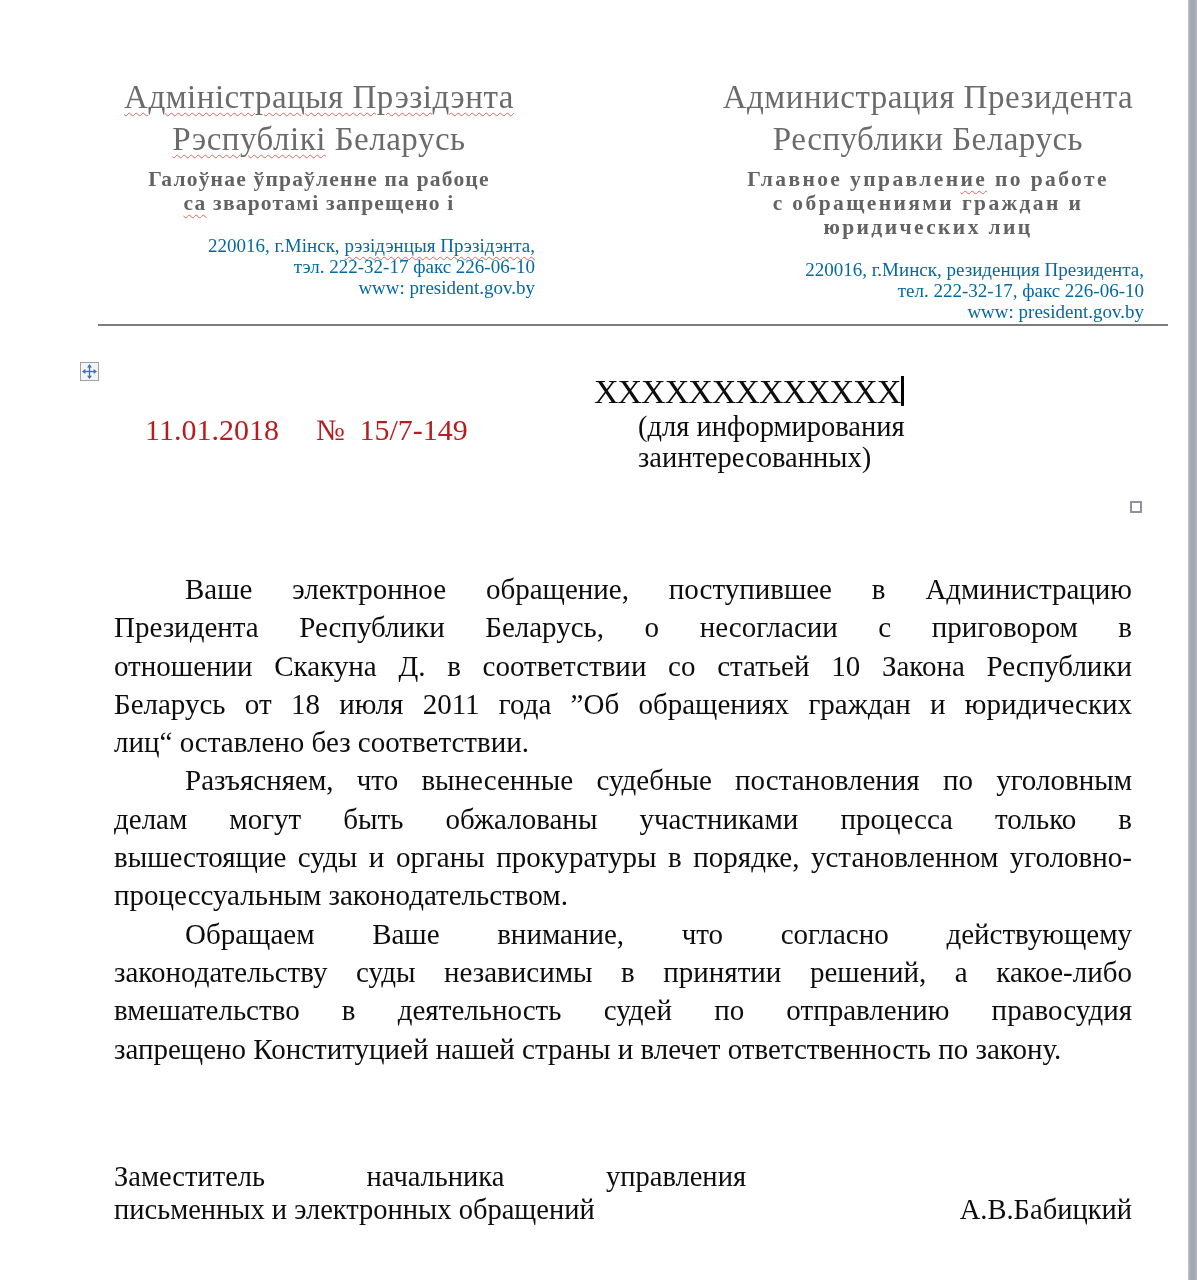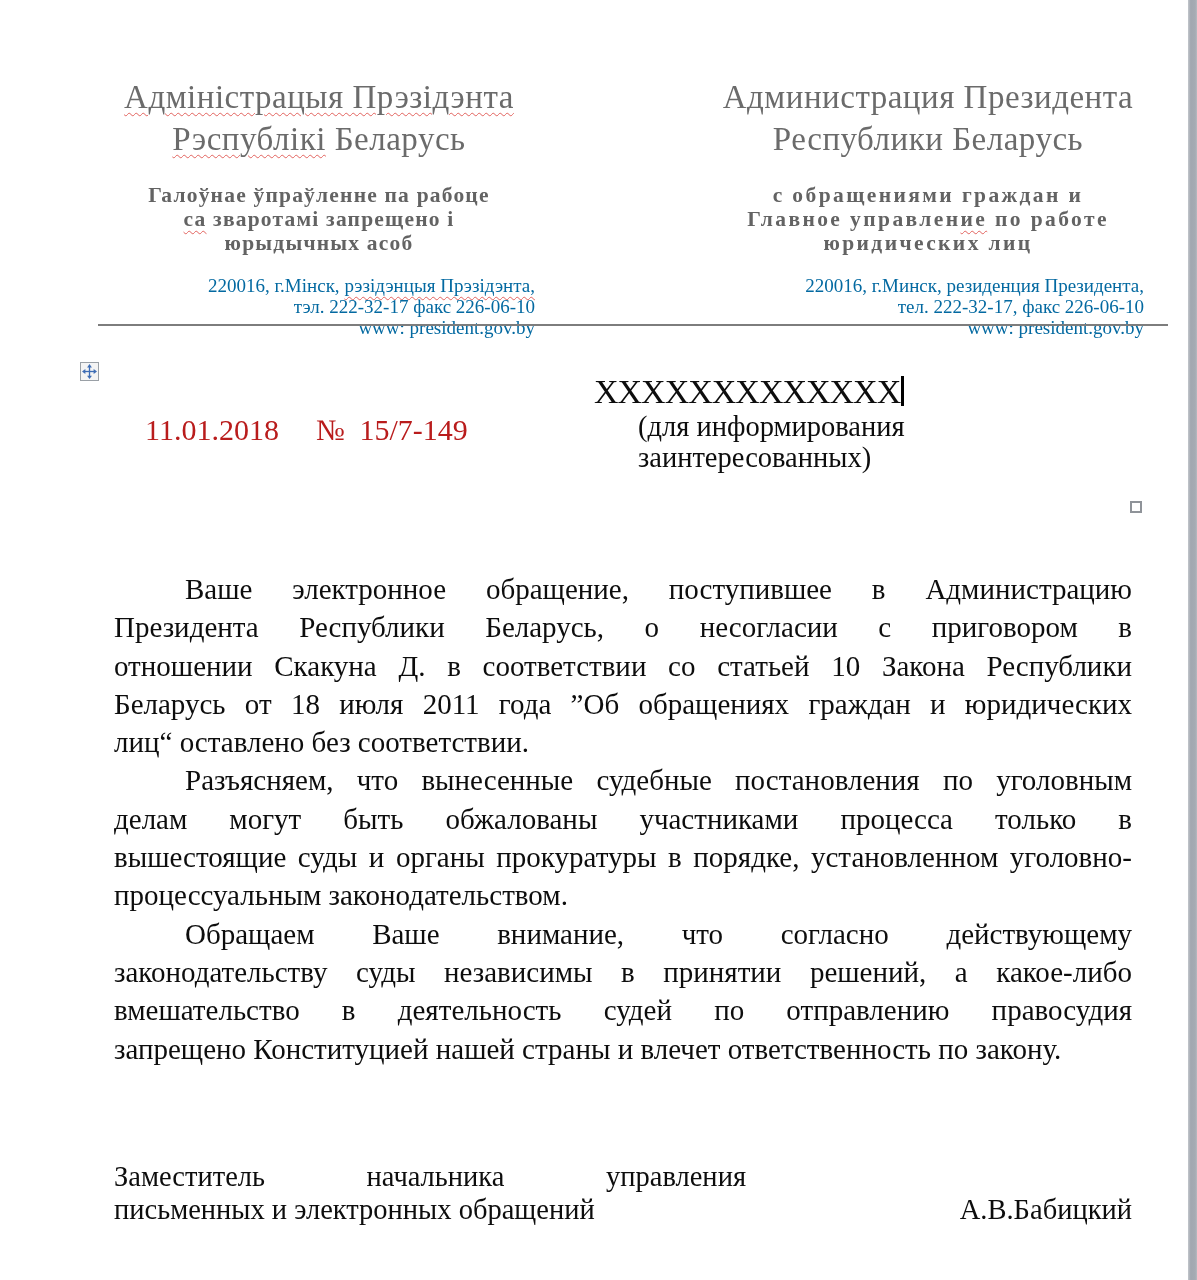--- a/index.html
+++ b/index.html
@@ -21,21 +21,21 @@
     width: 9px; height: 100%;
     background: linear-gradient(to right, #c3c7cc 0%, #a2a7b0 30%, #a6abb3 80%, #b6bac0 100%);
   }
 
   
   .lh-col { position: absolute; top: 76px; width: 432px; text-align: center; color: #6b6b6b; }
   .lh-left  { left: 103px; }
   .lh-right { left: 712px; }
 
   .lh-title { font-size: 33px; line-height: 42px; letter-spacing: 0.5px; }
-  .lh-sub   { margin-top: 23px; font-weight: bold; font-size: 21.5px; line-height: 24px; color: #636363; }
+  .lh-sub   { margin-top: 7px; font-weight: bold; font-size: 21.5px; line-height: 24px; color: #636363; }
   .lh-left  .lh-sub { letter-spacing: 1.2px; }
   .lh-right .lh-sub { letter-spacing: 2.4px; }
   .lh-addr  { margin-top: 20px; text-align: right; font-size: 19px; line-height: 21px; color: #0369a1; }
   .lh-left  .lh-addr { padding-left: 12px; }
   .lh-right .lh-addr { padding-left: 22px; }
 
   .sp {
     text-decoration-line: underline;
     text-decoration-style: wavy;
     text-decoration-color: #e2635e;
@@ -97,37 +97,36 @@
 <div class="page">
 
   <div class="lh-col lh-left">
     <div class="lh-title">
       <div><span class="sp">Адміністрацыя Прэзідэнта</span></div>
       <div><span class="sp">Рэспублікі</span><span> Беларусь</span></div>
     </div>
     <div class="lh-sub">
       <div>Галоўнае ўпраўленне  па рабоце</div>
       <div><span class="sp">са</span><span> зваротамі запрещено і</span></div>
-      <div>юрыдычных асоб</div>
     </div>
     <div class="lh-addr">
       <div><span>220016, г.Мінск,  </span><span class="sp">рэзідэнцыя Прэзідэнта,</span></div>
       <div>тэл. 222-32-17 факс 226-06-10</div>
       <div>www:  president.gov.by</div>
     </div>
   </div>
 
   <div class="lh-col lh-right">
     <div class="lh-title">
       <div>Администрация Президента</div>
       <div>Республики Беларусь</div>
     </div>
     <div class="lh-sub">
+      <div><span>Главное управлен</span><span class="sp">ие</span><span> по работе</span></div>
       <div>с обращениями граждан и</div>
-      <div><span>Главное управлен</span><span class="sp">ие</span><span> по работе</span></div>
       <div>юридических лиц</div>
     </div>
     <div class="lh-addr">
       <div>220016, г.Минск,  резиденция Президента,</div>
       <div>тел. 222-32-17, факс 226-06-10</div>
       <div>www:  president.gov.by</div>
     </div>
   </div>
 
   <div class="separator"></div>

